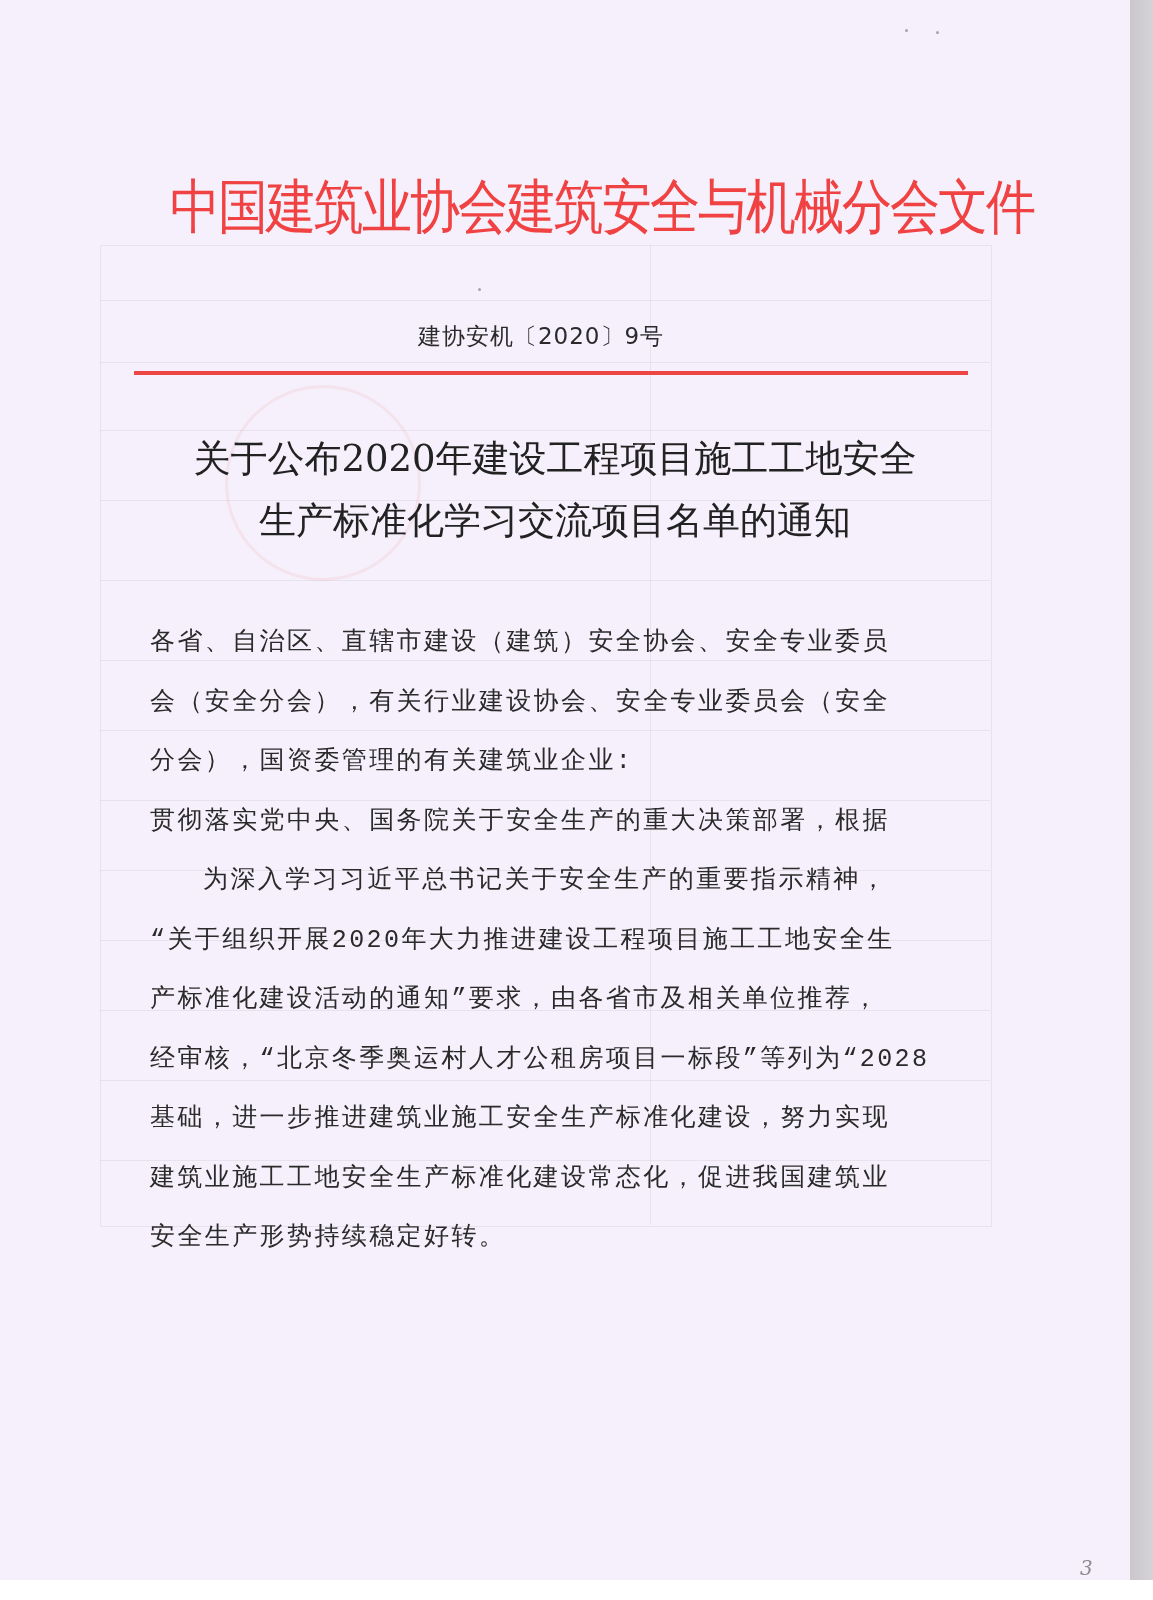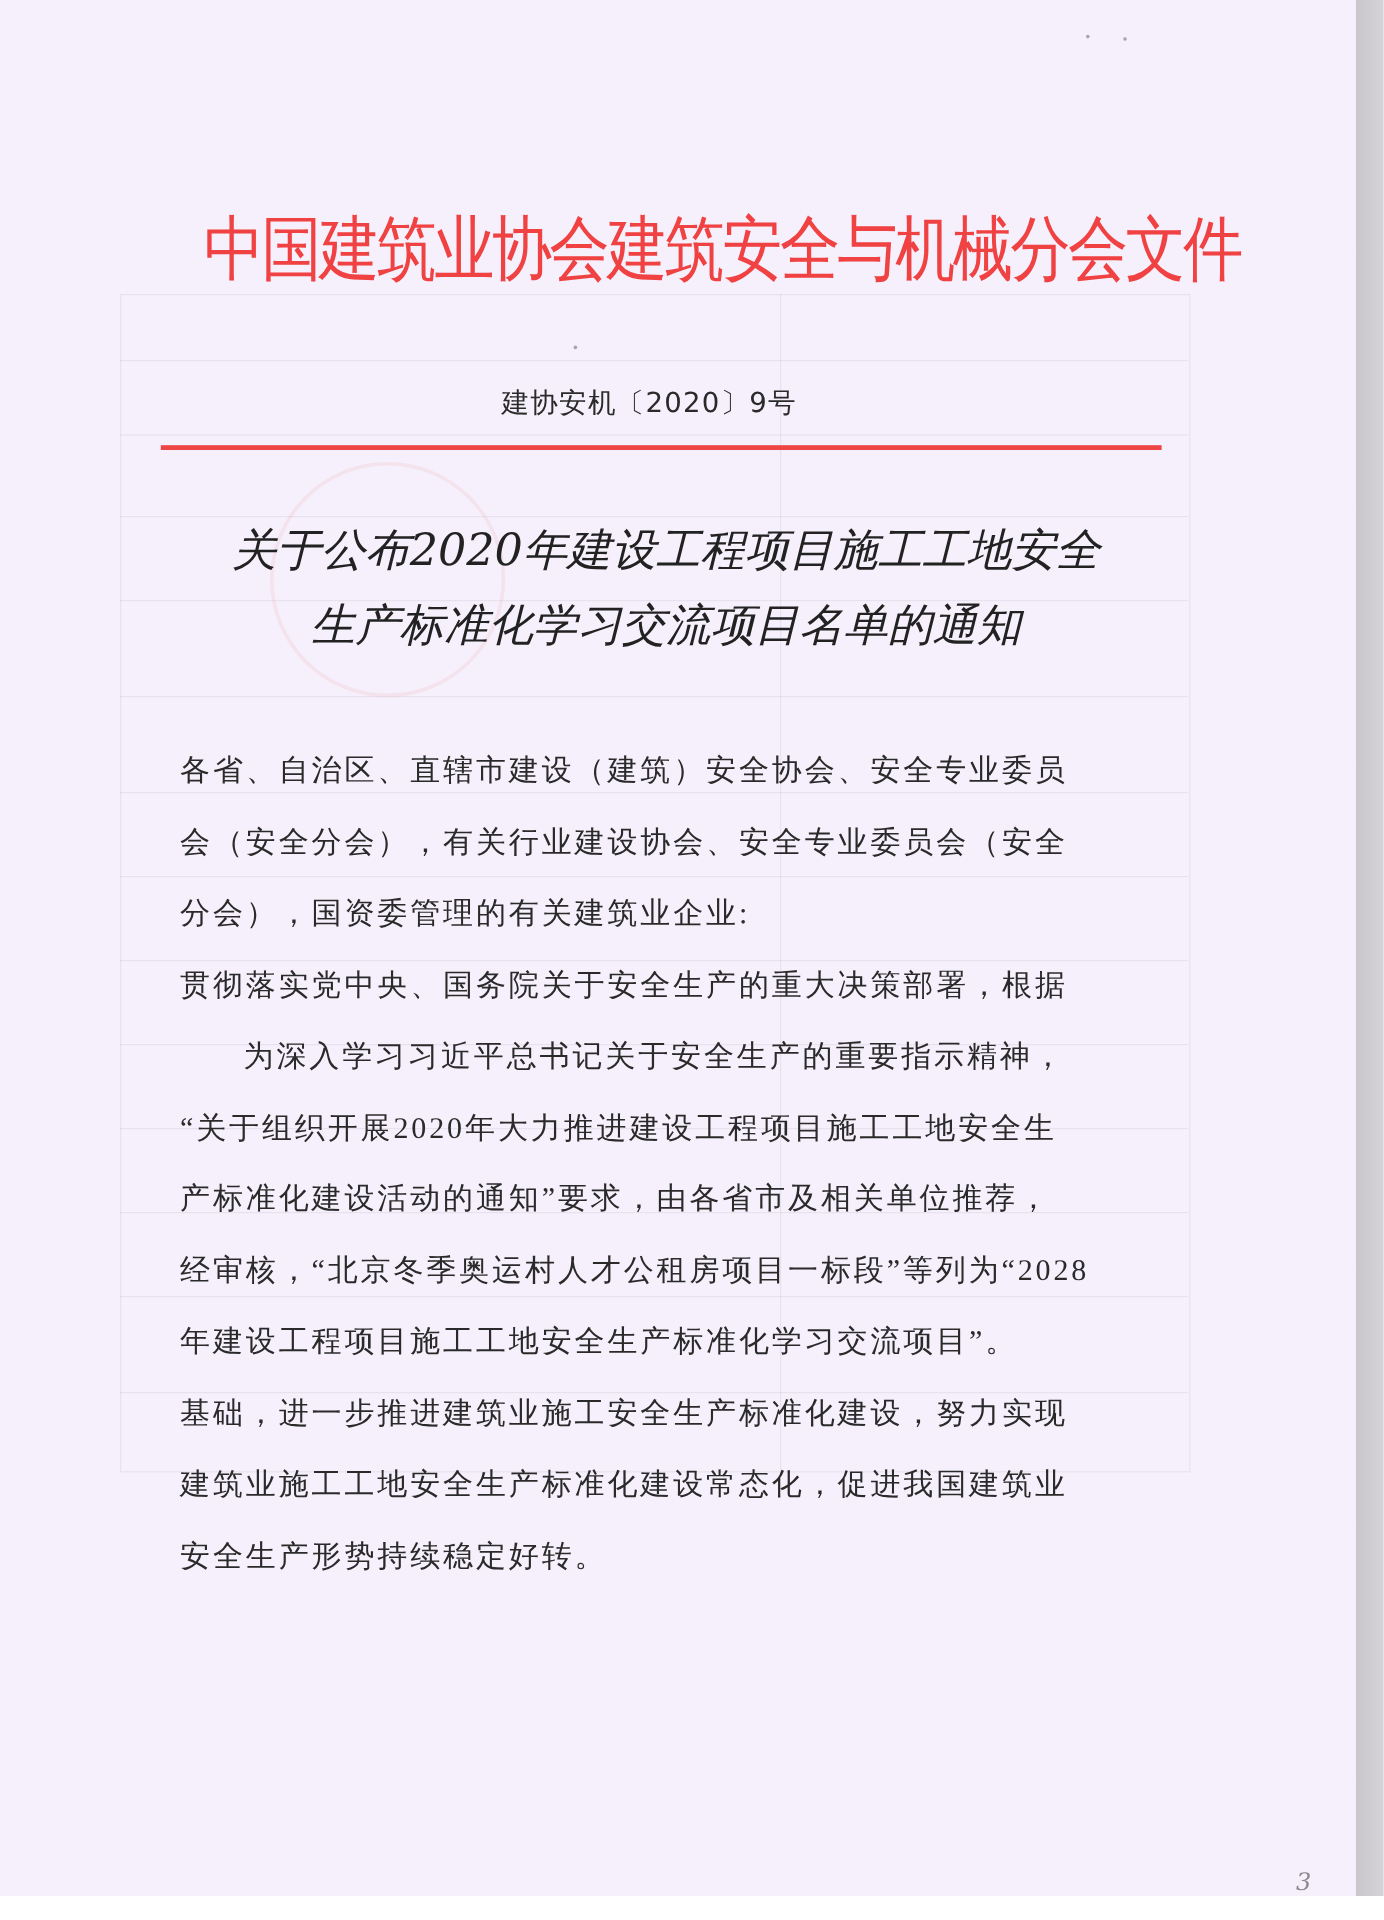--- a/index.html
+++ b/index.html
@@ -98,33 +98,32 @@
       position: absolute;
       left: 140px;
       top: 428px;
       width: 830px;
       text-align: center;
       color: #222222;
       font-family: "DejaVu Serif", serif;
       font-size: 37px;
       line-height: 62px;
       letter-spacing: 0px;
-      font-style: italic;
     }
     .doc-title .line {
       display: block;
       white-space: nowrap;
     }
     .body {
       position: absolute;
       left: 150px;
       top: 613px;
       width: 812px;
       color: #2a2a2a;
-      font-family: Liberation Serif, serif;
+      font-family: Liberation Mono, monospace;
       font-size: 25px;
       line-height: 59.5px;
       letter-spacing: 2.4px;
     }
     .body .line {
       display: block;
       white-space: nowrap;
       height: 59.5px;
     }
     .body .indent {
@@ -186,21 +185,20 @@
 
   <div class="body">
     <span class="line">各省、自治区、直辖市建设（建筑）安全协会、安全专业委员</span>
     <span class="line">会（安全分会），有关行业建设协会、安全专业委员会（安全</span>
     <span class="line">分会），国资委管理的有关建筑业企业:</span>
     <span class="line">贯彻落实党中央、国务院关于安全生产的重大决策部署，根据</span>
     <span class="line indent">为深入学习习近平总书记关于安全生产的重要指示精神，</span>
     <span class="line">“关于组织开展2020年大力推进建设工程项目施工工地安全生</span>
     <span class="line">产标准化建设活动的通知”要求，由各省市及相关单位推荐，</span>
     <span class="line">经审核，“北京冬季奥运村人才公租房项目一标段”等列为“2028</span>
-    <span class="line">年建设工程项目施工工地安全生产标准化学习交流项目”。</span>
     <span class="line">基础，进一步推进建筑业施工安全生产标准化建设，努力实现</span>
     <span class="line">建筑业施工工地安全生产标准化建设常态化，促进我国建筑业</span>
     <span class="line">安全生产形势持续稳定好转。</span>
   </div>
 
   <div class="page-number">3</div>
 </div>
 
 <div class="right-strip"></div>
 <div class="bottom-strip"></div>

